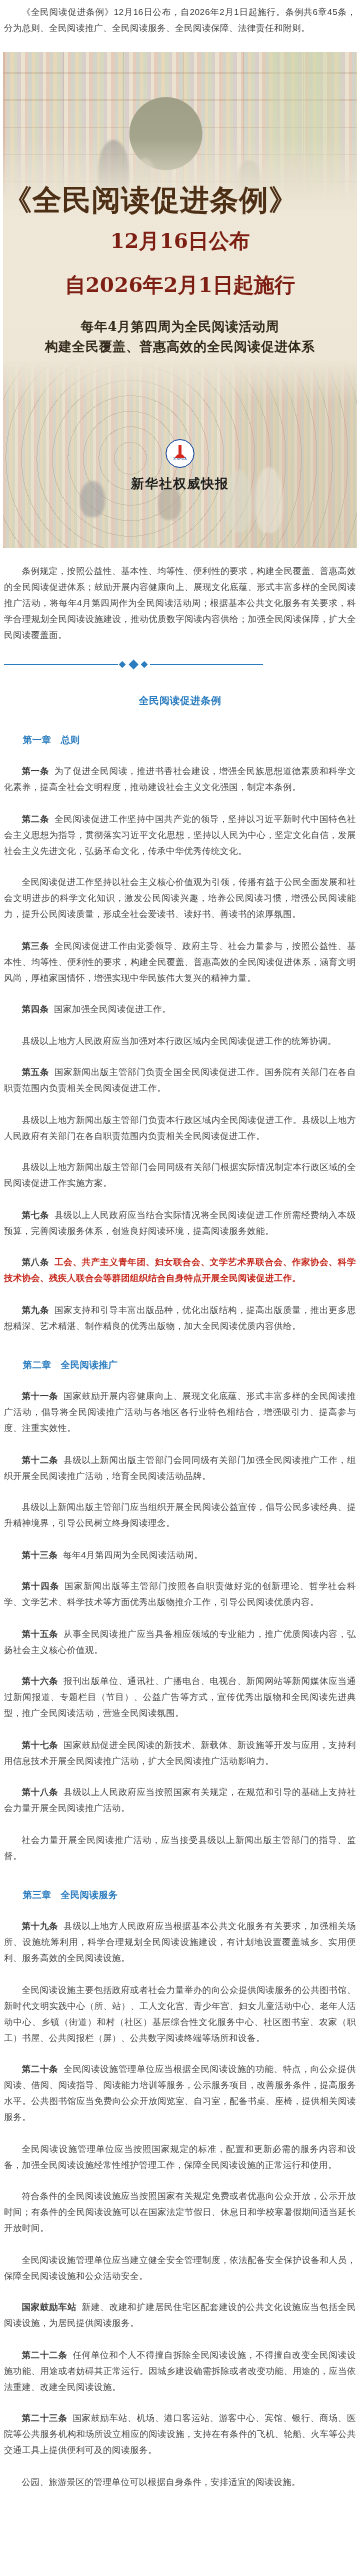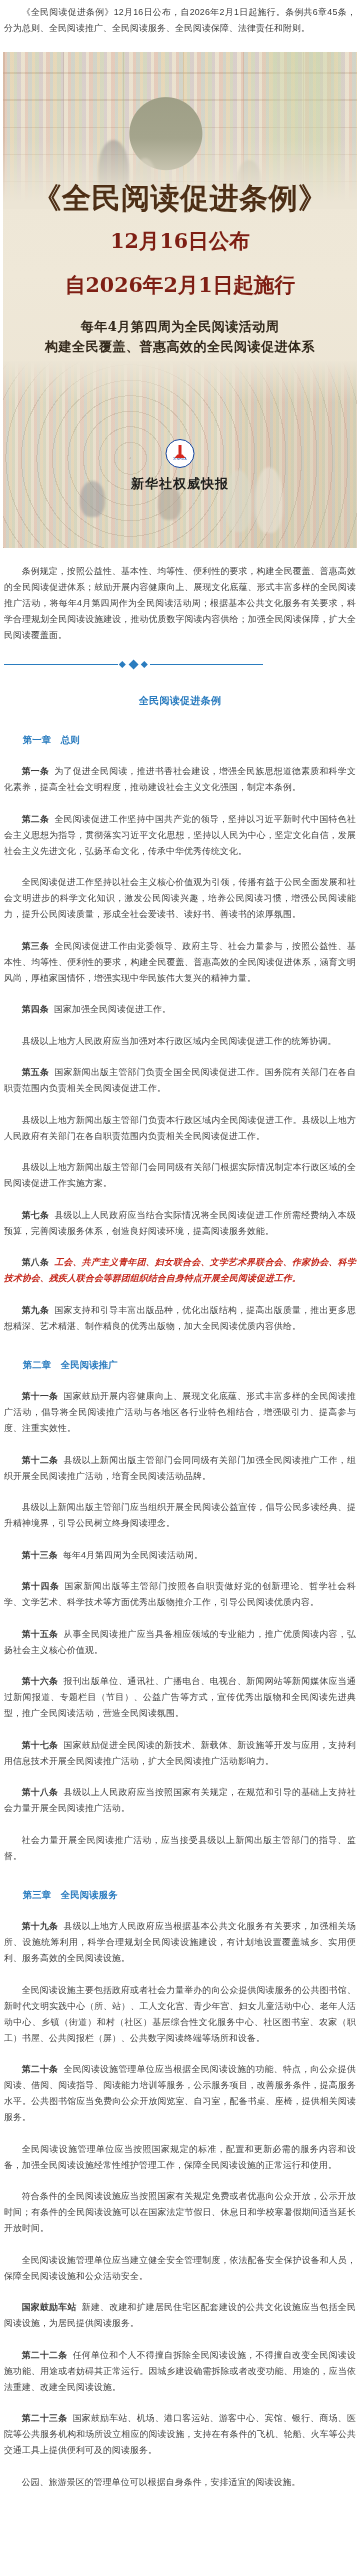--- a/index.html
+++ b/index.html
@@ -15,21 +15,21 @@
   .para{
     margin:15.5px 4.1px;
     font-size:8.8px;
     line-height:16px;
     text-indent:2em;
     color:#3e3e3e;
     letter-spacing:0.2px;
     text-align:justify;
   }
   .para .lab{font-weight:bold;margin-right:.6em;}
-  .para.red .txt{color:#c5281c;font-weight:bold;font-style:italic;}
+  .para.red .txt{color:#c5281c;font-weight:bold;}
   .intro{margin-top:4.1px;}
 
   
   .hero{
     position:relative;
     height:496px;
     margin:13.4px 3.1px 0 3.1px;
     background:linear-gradient(180deg,#ece5d5 0%,#efe8d8 45%,#eae2d1 100%);
     overflow:hidden;
   }
@@ -52,22 +52,22 @@
     background:linear-gradient(180deg, rgba(238,231,216,.42) 0%, rgba(238,231,216,.5) 55%, #ece5d5 96%);
   }
   .fig{position:absolute;border-radius:50% 50% 40% 40%;filter:blur(1px);opacity:.55;}
   .f1{left:95px;top:88px;width:31px;height:62px;background:#3c3f45;}
   .f2{left:131px;top:106px;width:21.6px;height:44px;background:#b7b29b;}
   .f3{left:234px;top:108px;width:24px;height:41px;background:#8d8f7c;}
   .f4{left:281px;top:103px;width:20.6px;height:44px;background:#c9b9a2;}
 
   .hero-title{
     position:absolute;left:0;right:0;top:130px;
-    text-align:center;
-    font-family:Liberation Mono, monospace;
+    text-align:left;
+    font-family:Liberation Serif, serif;
     font-weight:bold;font-size:29px;line-height:37px;
     color:#4d2f16;letter-spacing:0.5px;
   }
   .hero-date,.hero-eff{
     position:absolute;left:0;right:0;text-align:center;
     font-family:"DejaVu Serif","Liberation Serif",serif;
     font-weight:bold;font-size:20.6px;line-height:25px;color:#7e1f14;
   }
   .hero-date{top:177px;}
   .hero-eff{top:221px;}

